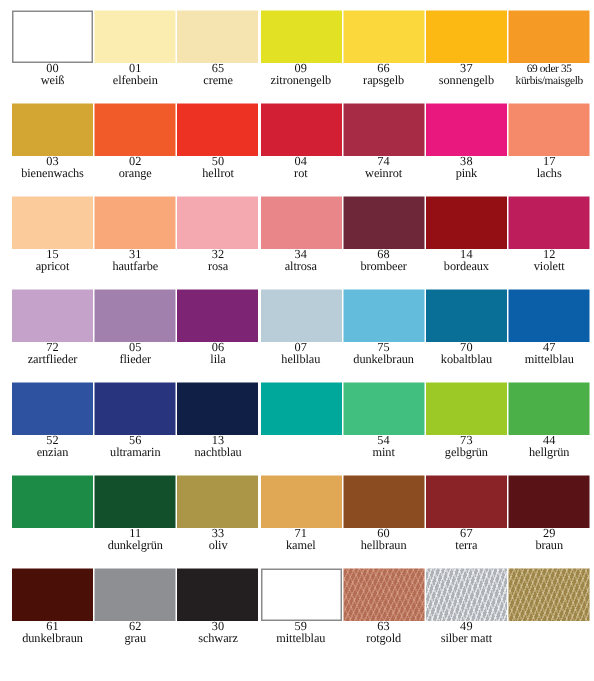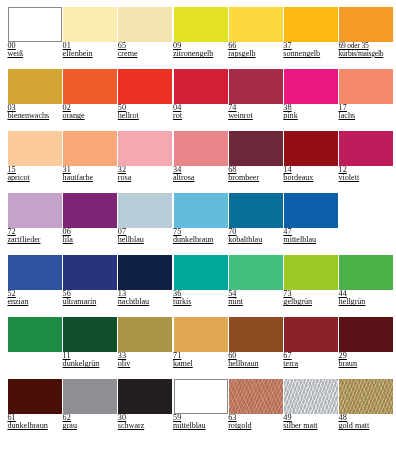--- a/index.html
+++ b/index.html
@@ -43,26 +43,25 @@
     box-sizing: border-box;
     flex: none;
   }
   .swatch-color.bordered {
     border: 1px solid #8a8a8a;
     background: #ffffff;
   }
   .swatch-labels {
     width: 55.2px;
     margin-left: -0.6px;
-    text-align: left;
+    text-align: center;
     line-height: 1.02;
     padding-top: 0px;
     overflow: visible;
     white-space: nowrap;
-    text-decoration: underline;
   }
   .swatch-code {
     display: block;
     font-size: 8.2px;
     color: #111111;
     letter-spacing: 0.1px;
   }
   .swatch-name {
     display: block;
     font-size: 8.2px;
@@ -253,20 +252,27 @@
     </div>
     <div class="swatch-row">
       <div class="swatch-cell">
         <div class="swatch-color" style="background-color: rgb(197, 162, 201);"></div>
         <div class="swatch-labels">
           <span class="swatch-code">72</span>
           <span class="swatch-name">zartflieder</span>
         </div>
       </div>
       <div class="swatch-cell">
+        <div class="swatch-color" style="background-color: rgb(162, 128, 173);"></div>
+        <div class="swatch-labels">
+          <span class="swatch-code">05</span>
+          <span class="swatch-name">flieder</span>
+        </div>
+      </div>
+      <div class="swatch-cell">
         <div class="swatch-color" style="background-color: rgb(126, 36, 117);"></div>
         <div class="swatch-labels">
           <span class="swatch-code">06</span>
           <span class="swatch-name">lila</span>
         </div>
       </div>
       <div class="swatch-cell">
         <div class="swatch-color" style="background-color: rgb(185, 205, 216);"></div>
         <div class="swatch-labels">
           <span class="swatch-code">07</span>
@@ -312,24 +318,20 @@
       </div>
       <div class="swatch-cell">
         <div class="swatch-color" style="background-color: rgb(15, 31, 70);"></div>
         <div class="swatch-labels">
           <span class="swatch-code">13</span>
           <span class="swatch-name">nachtblau</span>
         </div>
       </div>
       <div class="swatch-cell">
         <div class="swatch-color" style="background-color: rgb(0, 167, 155);"></div>
-        <div class="swatch-labels">
-          <span class="swatch-code">36</span>
-          <span class="swatch-name">türkis</span>
-        </div>
       </div>
       <div class="swatch-cell">
         <div class="swatch-color" style="background-color: rgb(64, 191, 127);"></div>
         <div class="swatch-labels">
           <span class="swatch-code">54</span>
           <span class="swatch-name">mint</span>
         </div>
       </div>
       <div class="swatch-cell">
         <div class="swatch-color" style="background-color: rgb(156, 201, 37);"></div>
@@ -431,19 +433,15 @@
       </div>
       <div class="swatch-cell">
         <div class="swatch-color tex-silber"></div>
         <div class="swatch-labels">
           <span class="swatch-code">49</span>
           <span class="swatch-name">silber matt</span>
         </div>
       </div>
       <div class="swatch-cell">
         <div class="swatch-color tex-gold"></div>
-        <div class="swatch-labels">
-          <span class="swatch-code">48</span>
-          <span class="swatch-name">gold matt</span>
-        </div>
       </div>
     </div>
   </div>
 
 </body></html>

